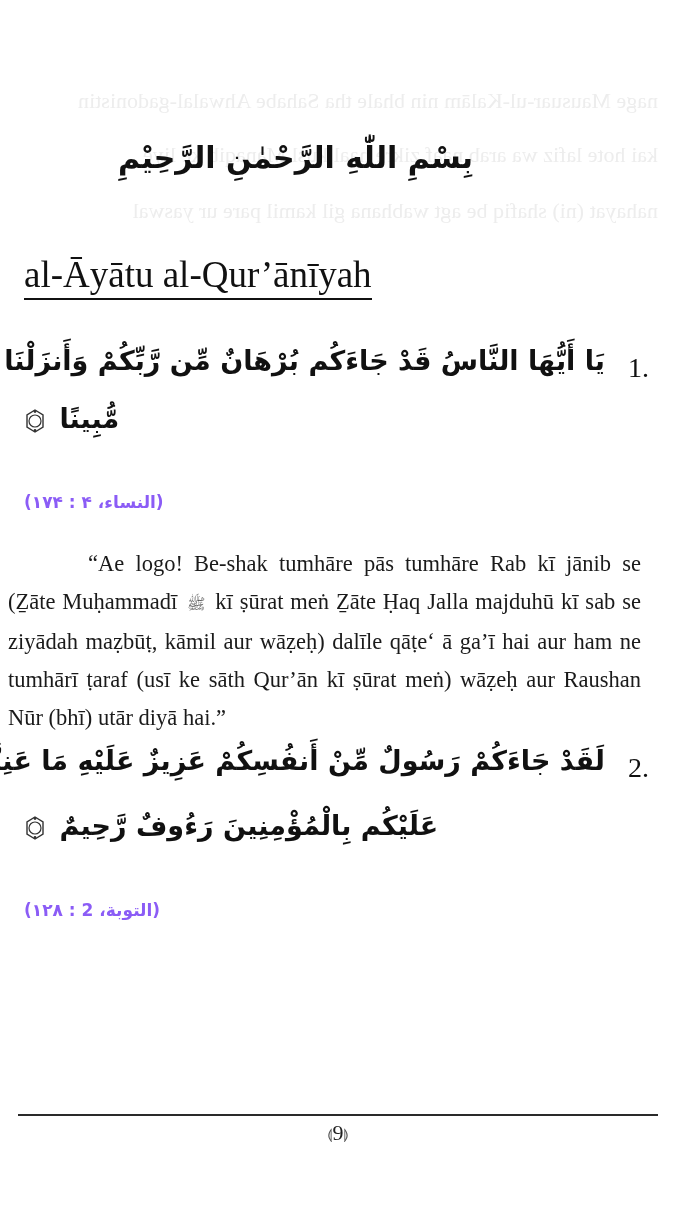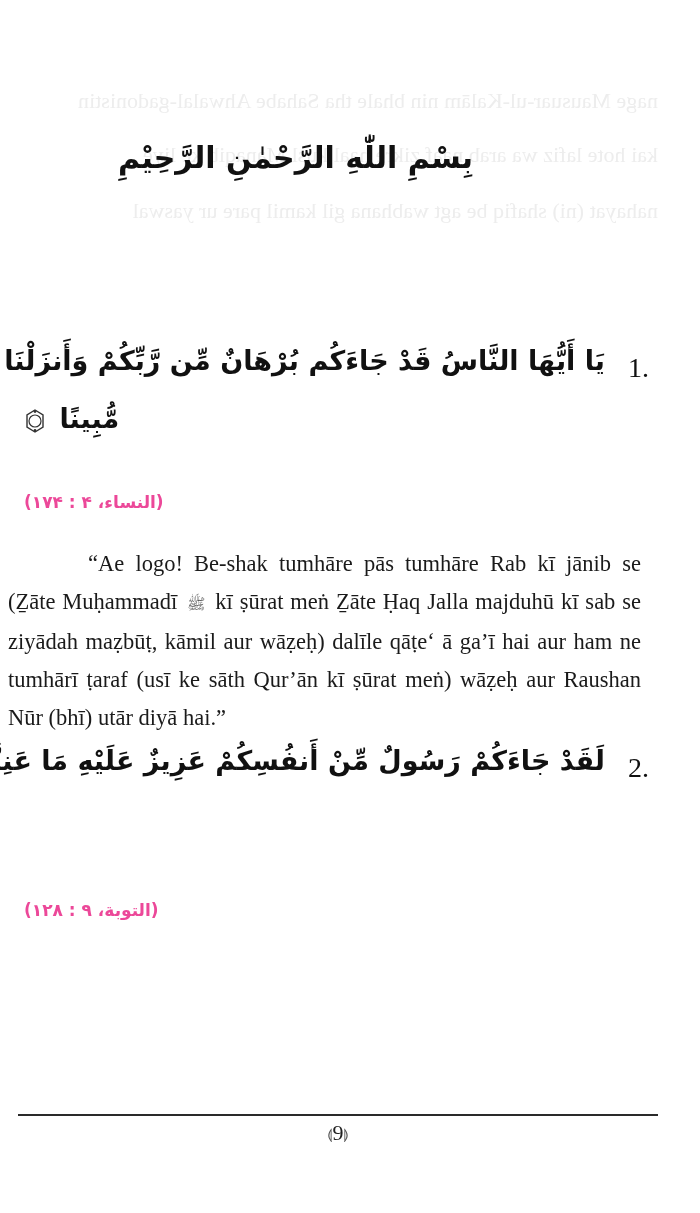--- a/index.html
+++ b/index.html
@@ -78,21 +78,21 @@
       height: 24px;
       vertical-align: middle;
       margin: 0 4px;
     }
     .ref {
       position: absolute;
       left: 24px;
       font-family: "DejaVu Sans", sans-serif;
       font-size: 17px;
       font-weight: bold;
-      color: #ec4899;
+      color: #8b5cf6;
       direction: rtl;
       white-space: nowrap;
     }
     .para {
       position: absolute;
       left: 8px;
       width: 633px;
       font-family: "Liberation Serif", serif;
       font-size: 22.5px;
       line-height: 38px;
@@ -133,20 +133,21 @@
 <body>
 
 <div class="page">
 
   <div class="bleed" style="top:88px">nage Mausuar-ul-Kalām nin bhale tha Sahabe Ahwalal-gadonistin</div>
   <div class="bleed" style="top:142px">kai hote lafiz wa arab naaf zikre haal kusl Manaqib ke liye</div>
   <div class="bleed" style="top:198px">nahayat (ni) shafiq be agt wabhana gil kamil pare ur yaswal</div>
 
   <div class="bismillah">بِسْمِ اللّٰهِ الرَّحْمٰنِ الرَّحِيْمِ</div>
 
+  <div class="heading">al-Āyātu al-Qur’ānīyah</div>
 
   <div class="verse-num" style="left:628px; top:352px;">1.</div>
   <div class="verse-line" style="right:95px; top:345px;">يَا أَيُّهَا النَّاسُ قَدْ جَاءَكُم بُرْهَانٌ مِّن رَّبِّكُمْ وَأَنزَلْنَا إِلَيْكُمْ نُورًا</div>
   <div class="verse-line" style="left:20px; top:403px; direction:ltr;">
     <svg class="ayah-end" viewBox="0 0 22 24">
       <polygon points="11,1 19,6 19,18 11,23 3,18 3,6" fill="none" stroke="#333" stroke-width="1.4"></polygon>
       <circle cx="11" cy="12" r="6" fill="none" stroke="#333" stroke-width="1.2"></circle>
       <circle cx="11" cy="2.5" r="1.4" fill="#333"></circle>
       <circle cx="11" cy="21.5" r="1.4" fill="#333"></circle>
     </svg>
@@ -155,21 +156,30 @@
   <div class="ref" style="top:492px;">(النساء، ۴ : ۱۷۴)</div>
 
   <div class="para" style="top:545px;">
     <span class="indent"></span><span>“Ae logo! Be-shak tumhāre pās tumhāre Rab kī jānib se (Ẕāte Muḥammadī</span>
     <span class="salawat">ﷺ</span>
     <span>kī ṣūrat meṅ Ẕāte Ḥaq Jalla majduhū kī sab se ziyādah maẓbūṭ, kāmil aur wāẓeḥ) dalīle qāṭe‘ ā ga’ī hai aur ham ne tumhārī ṭaraf (usī ke sāth Qur’ān kī ṣūrat meṅ) wāẓeḥ aur Raushan Nūr (bhī) utār diyā hai.”</span>
   </div>
 
   <div class="verse-num" style="left:628px; top:752px;">2.</div>
   <div class="verse-line" style="right:95px; top:745px;">لَقَدْ جَاءَكُمْ رَسُولٌ مِّنْ أَنفُسِكُمْ عَزِيزٌ عَلَيْهِ مَا عَنِتُّمْ حَرِيصٌ</div>
-  <div class="ref" style="top:900px;">(التوبة، ۹ : ۱۲۸)</div>
+  <div class="verse-line" style="left:20px; top:810px; direction:ltr;">
+    <svg class="ayah-end" viewBox="0 0 22 24">
+      <polygon points="11,1 19,6 19,18 11,23 3,18 3,6" fill="none" stroke="#333" stroke-width="1.4"></polygon>
+      <circle cx="11" cy="12" r="6" fill="none" stroke="#333" stroke-width="1.2"></circle>
+      <circle cx="11" cy="2.5" r="1.4" fill="#333"></circle>
+      <circle cx="11" cy="21.5" r="1.4" fill="#333"></circle>
+    </svg>
+    <span style="direction:rtl; display:inline-block;">عَلَيْكُم بِالْمُؤْمِنِينَ رَءُوفٌ رَّحِيمٌ</span>
+  </div>
+  <div class="ref" style="top:900px;">(التوبة، 2 : ۱۲۸)</div>
 
 
   <div class="footer-rule"></div>
   <div class="page-number">
     <span class="orn">⟬</span><span>9</span><span class="orn">⟭</span>
   </div>
 
 </div>
 
 </body></html>

